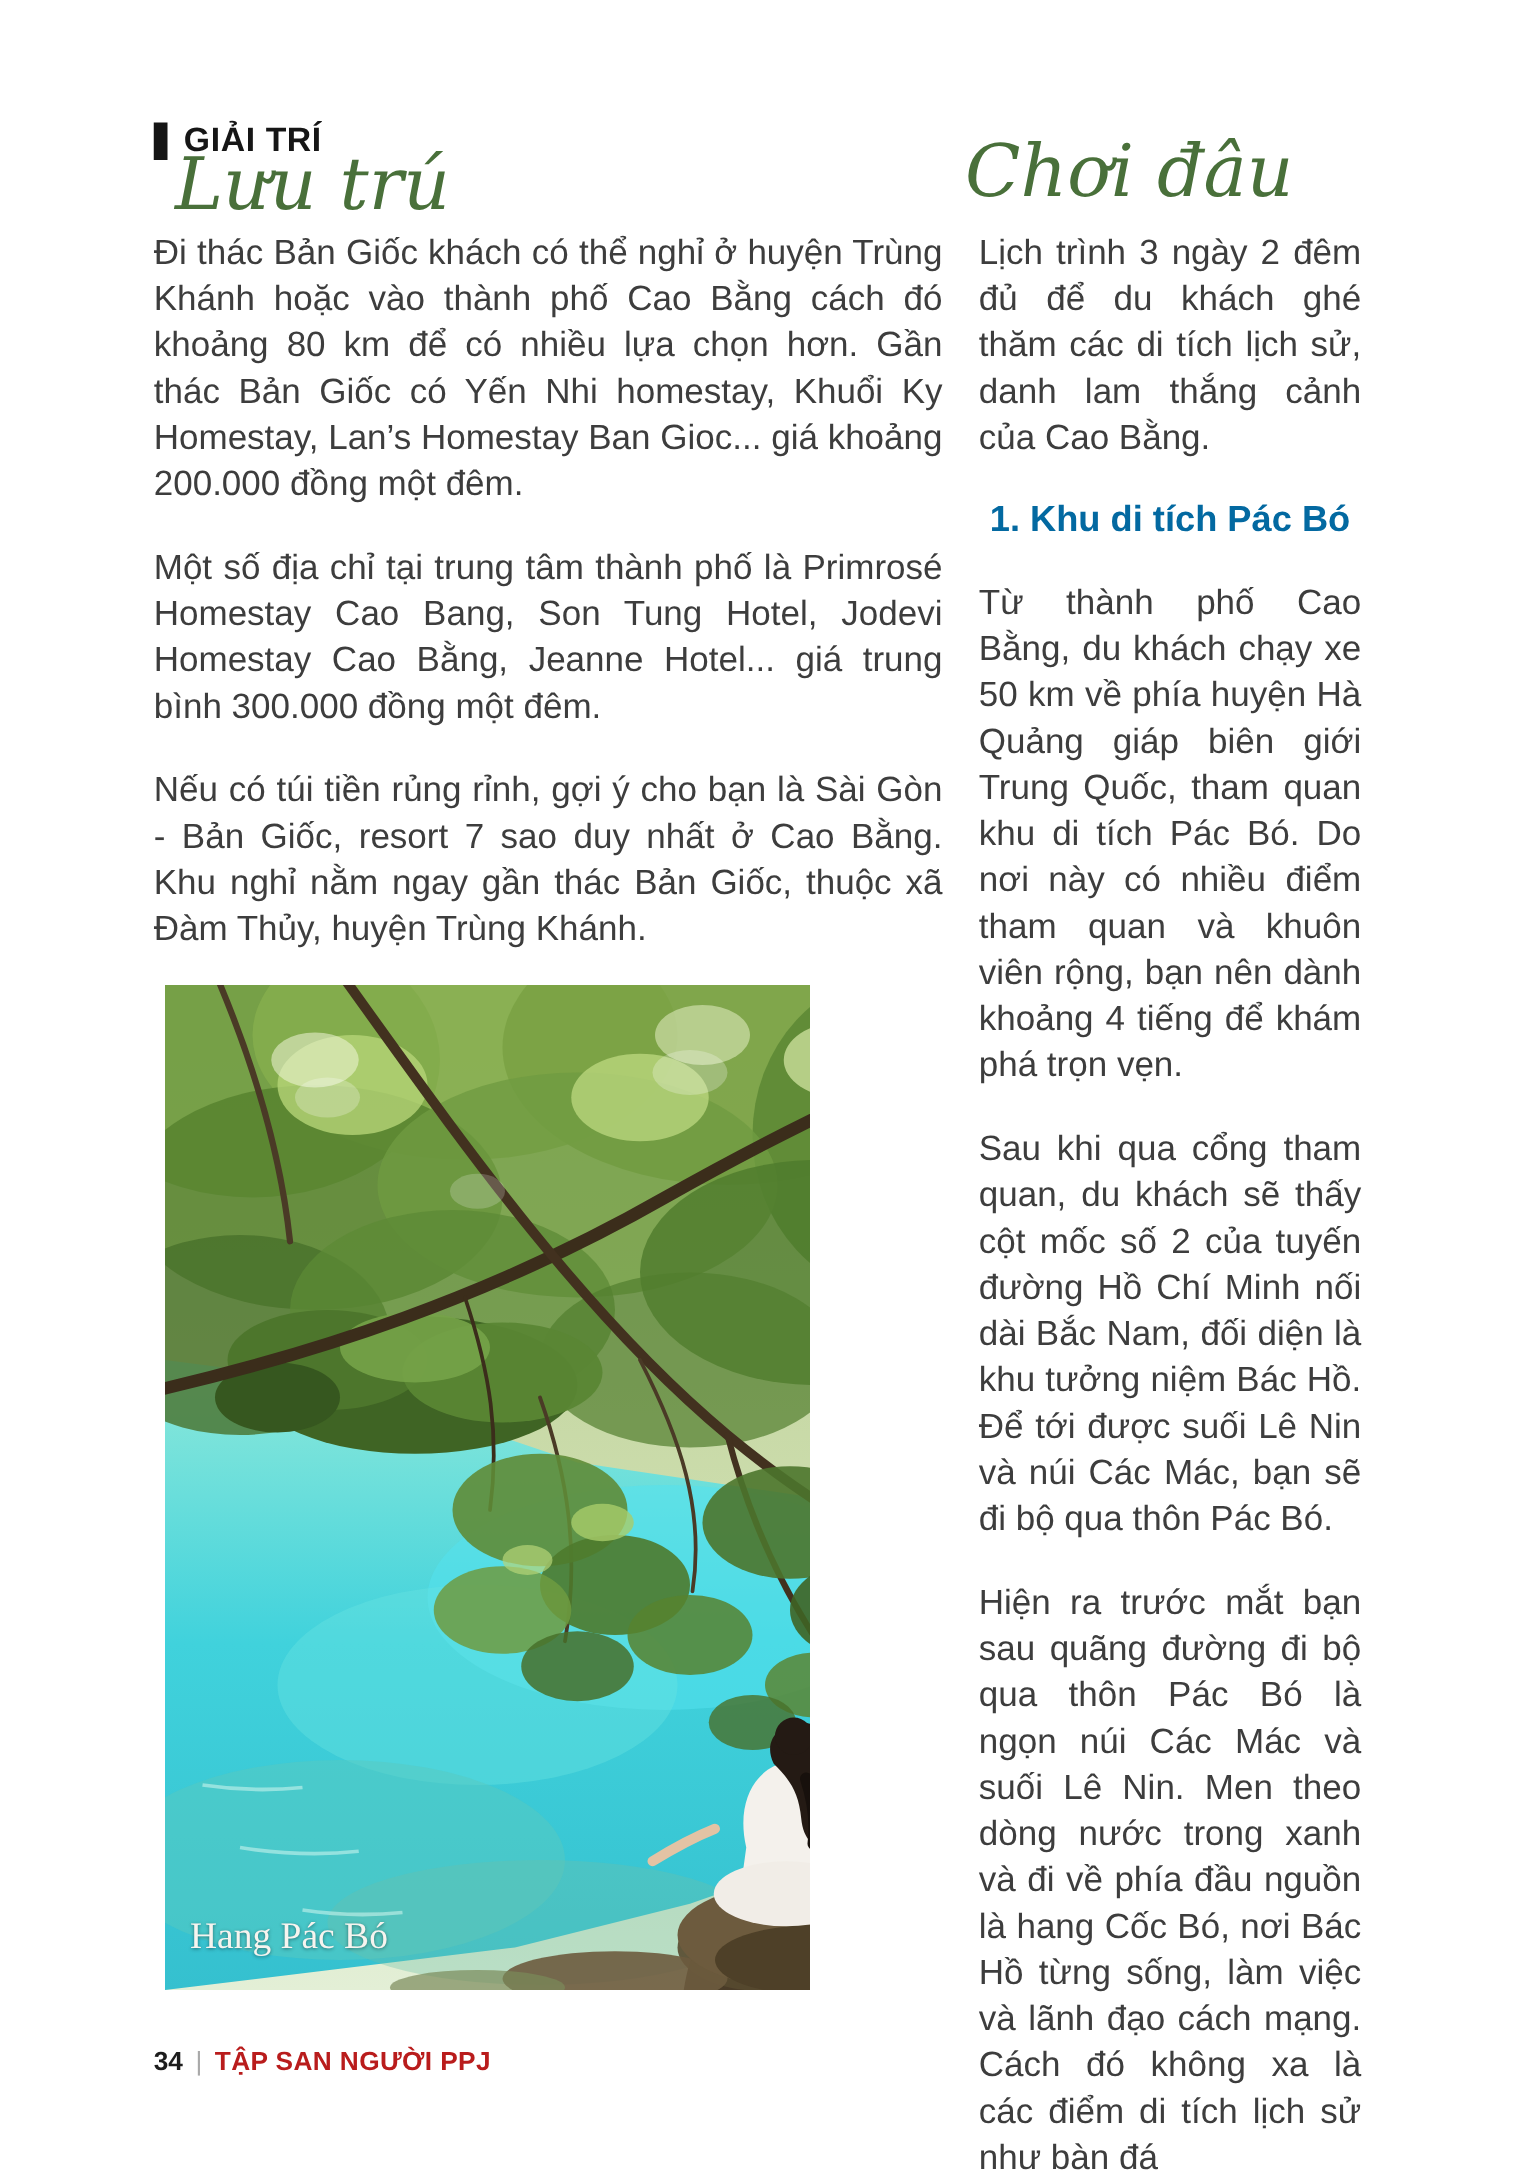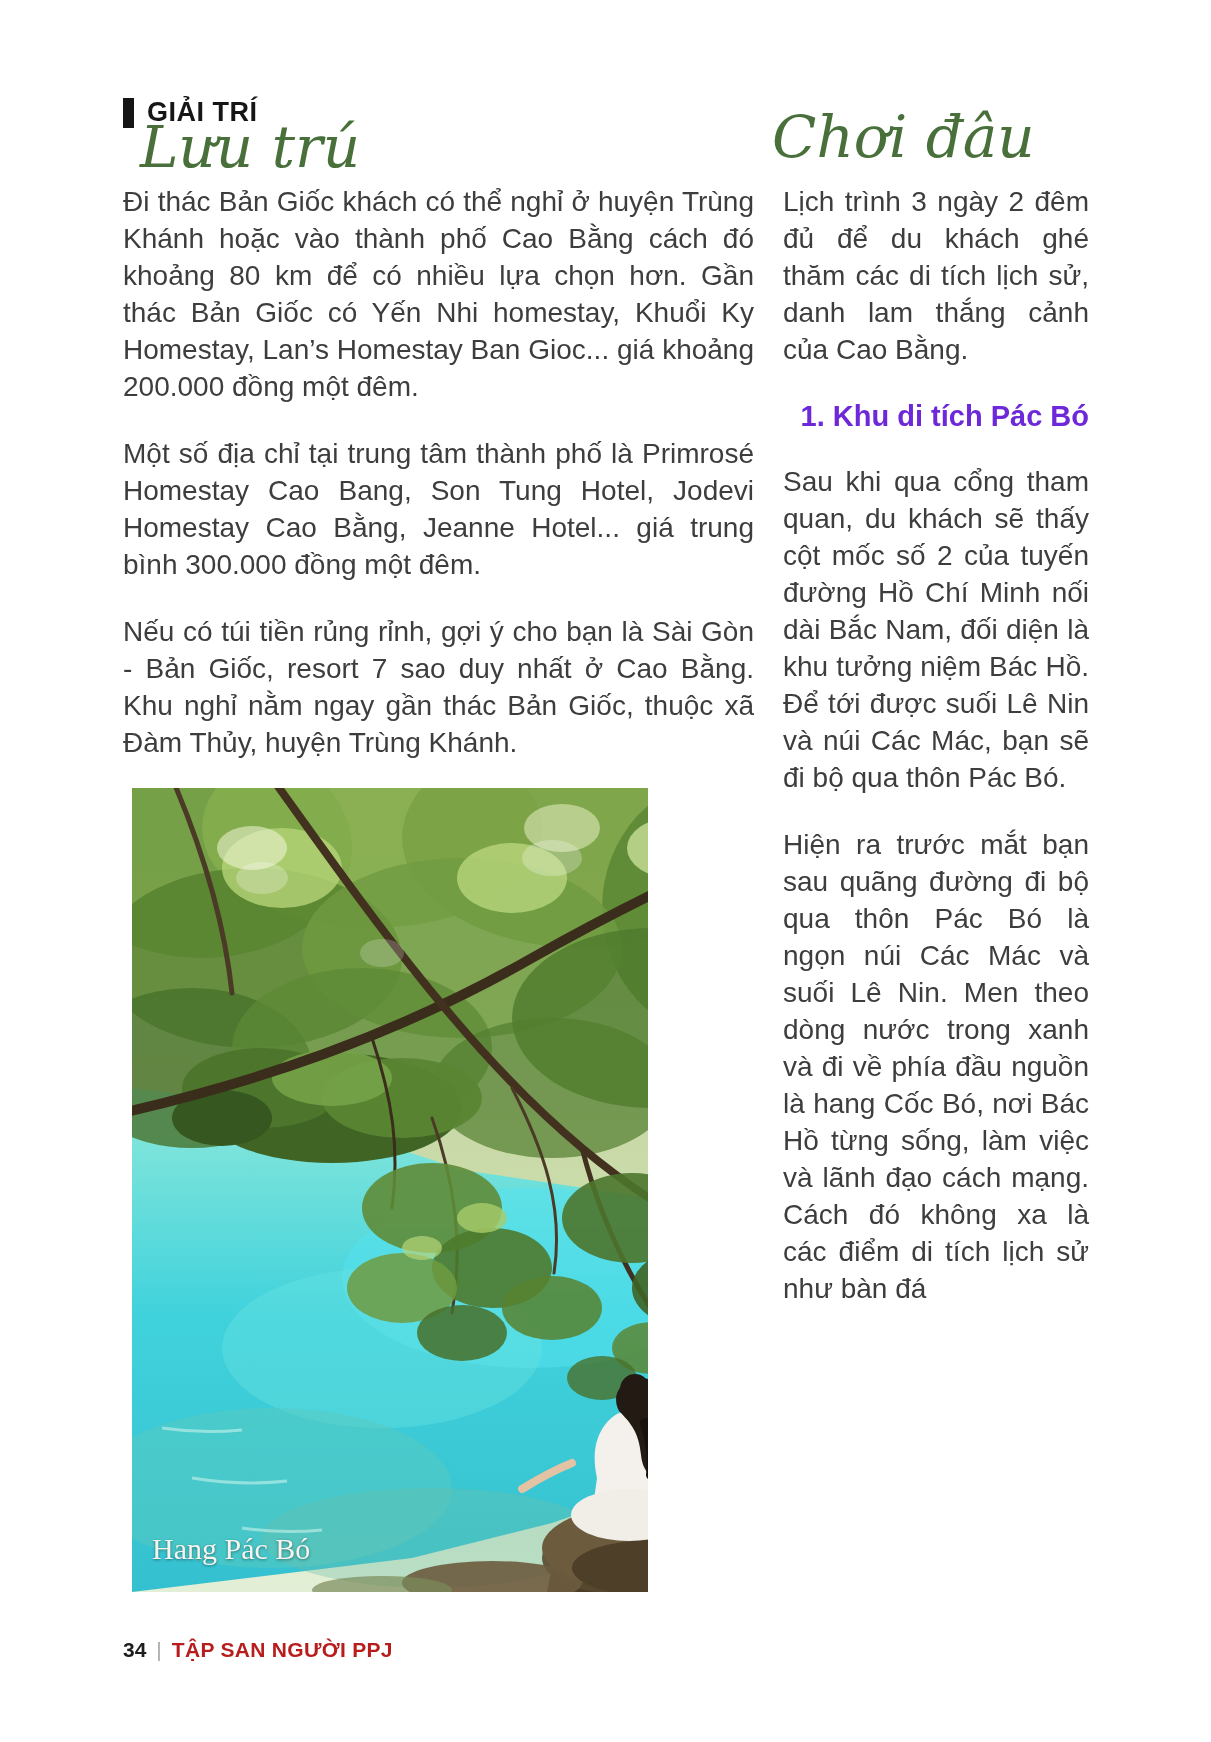--- a/index.html
+++ b/index.html
@@ -14,21 +14,21 @@
   
   .script-head{font-family:"DejaVu Serif",serif;font-style:italic;color:#49703a;font-size:58px;line-height:1;white-space:nowrap;}
   .script-left{position:absolute;left:140px;top:118px;}
   .script-right{position:absolute;left:772px;top:108px;}
 
   
   .col{position:absolute;text-align:justify;font-weight:300;color:#3d3d3d;}
   .col p{margin:0 0 30px 0;font-size:28px;line-height:37px;}
   .col-left{left:123px;top:183px;width:631px;}
   .col-right{left:783px;top:183px;width:306px;}
-  .green-heading{font-size:29px;line-height:37px;font-weight:bold;color:#6d28d9;margin:28px 0 28px 0;text-align:right;}
+  .green-heading{font-size:29px;line-height:37px;font-weight:bold;color:#0369a1;margin:28px 0 28px 0;text-align:center;}
 
   
   .photo{position:absolute;left:132px;top:788px;width:516px;height:804px;overflow:hidden;}
   .photo svg{display:block;}
   .photo-caption{position:absolute;left:20px;bottom:26px;color:#f6f4ef;font-family:"Liberation Serif",serif;font-size:30px;text-shadow:0 1px 3px rgba(0,0,0,.45);}
 
   
   .footer{position:absolute;left:123px;top:1638px;display:flex;align-items:baseline;gap:10px;font-size:21px;}
   .footer .num{font-weight:bold;color:#1d1d1d;}
   .footer .sep{color:#a9a9a9;font-weight:300;}
@@ -49,20 +49,21 @@
 
   <div class="col col-left">
     <p>Đi thác Bản Giốc khách có thể nghỉ ở huyện Trùng Khánh hoặc vào thành phố Cao Bằng cách đó khoảng 80 km để có nhiều lựa chọn hơn. Gần thác Bản Giốc có Yến Nhi homestay, Khuổi Ky Homestay, Lan’s Homestay Ban Gioc... giá khoảng 200.000 đồng một đêm.</p>
     <p>Một số địa chỉ tại trung tâm thành phố là Primrosé Homestay Cao Bang, Son Tung Hotel, Jodevi Homestay Cao Bằng, Jeanne Hotel... giá trung bình 300.000 đồng một đêm.</p>
     <p>Nếu có túi tiền rủng rỉnh, gợi ý cho bạn là Sài Gòn - Bản Giốc, resort 7 sao duy nhất ở Cao Bằng. Khu nghỉ nằm ngay gần thác Bản Giốc, thuộc xã Đàm Thủy, huyện Trùng Khánh.</p>
   </div>
 
   <div class="col col-right">
     <p>Lịch trình 3 ngày 2 đêm đủ để du khách ghé thăm các di tích lịch sử, danh lam thắng cảnh của Cao Bằng.</p>
     <div class="green-heading">1. Khu di tích Pác Bó</div>
+    <p>Từ thành phố Cao Bằng, du khách chạy xe 50 km về phía huyện Hà Quảng giáp biên giới Trung Quốc, tham quan khu di tích Pác Bó. Do nơi này có nhiều điểm tham quan và khuôn viên rộng, bạn nên dành khoảng 4 tiếng để khám phá trọn vẹn.</p>
     <p>Sau khi qua cổng tham quan, du khách sẽ thấy cột mốc số 2 của tuyến đường Hồ Chí Minh nối dài Bắc Nam, đối diện là khu tưởng niệm Bác Hồ. Để tới được suối Lê Nin và núi Các Mác, bạn sẽ đi bộ qua thôn Pác Bó.</p>
     <p>Hiện ra trước mắt bạn sau quãng đường đi bộ qua thôn Pác Bó là ngọn núi Các Mác và suối Lê Nin. Men theo dòng nước trong xanh và đi về phía đầu nguồn là hang Cốc Bó, nơi Bác Hồ từng sống, làm việc và lãnh đạo cách mạng. Cách đó không xa là các điểm di tích lịch sử như bàn đá</p>
   </div>
 
   <div class="photo">
     <svg width="620" height="804" viewBox="0 0 620 804" xmlns="http://www.w3.org/2000/svg">
       <defs>
         <linearGradient id="canopy" x1="0" y1="0" x2="0" y2="1">
           <stop offset="0" stop-color="#b7c98f"></stop>
           <stop offset="0.5" stop-color="#cbdcab"></stop>

